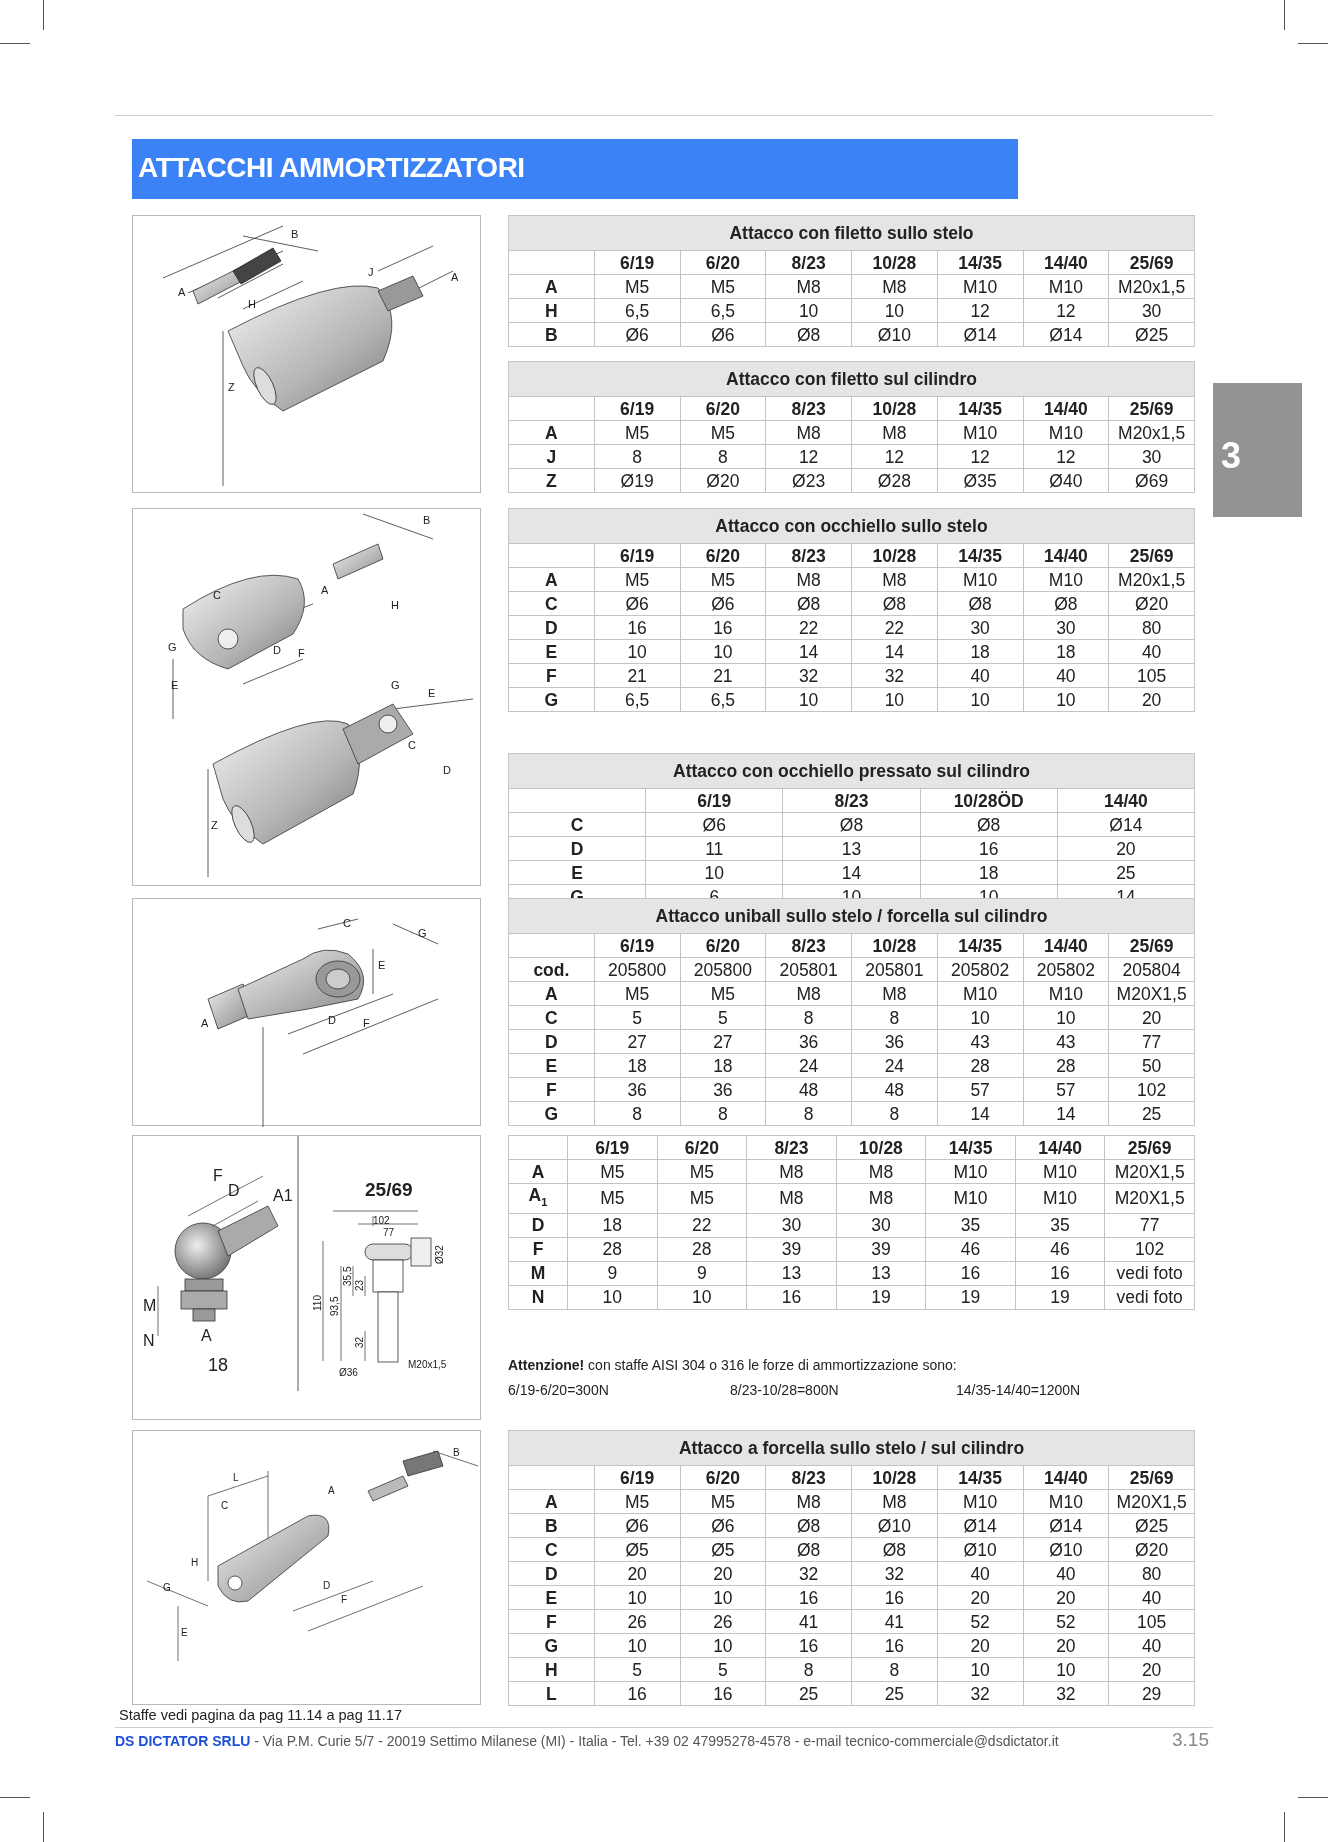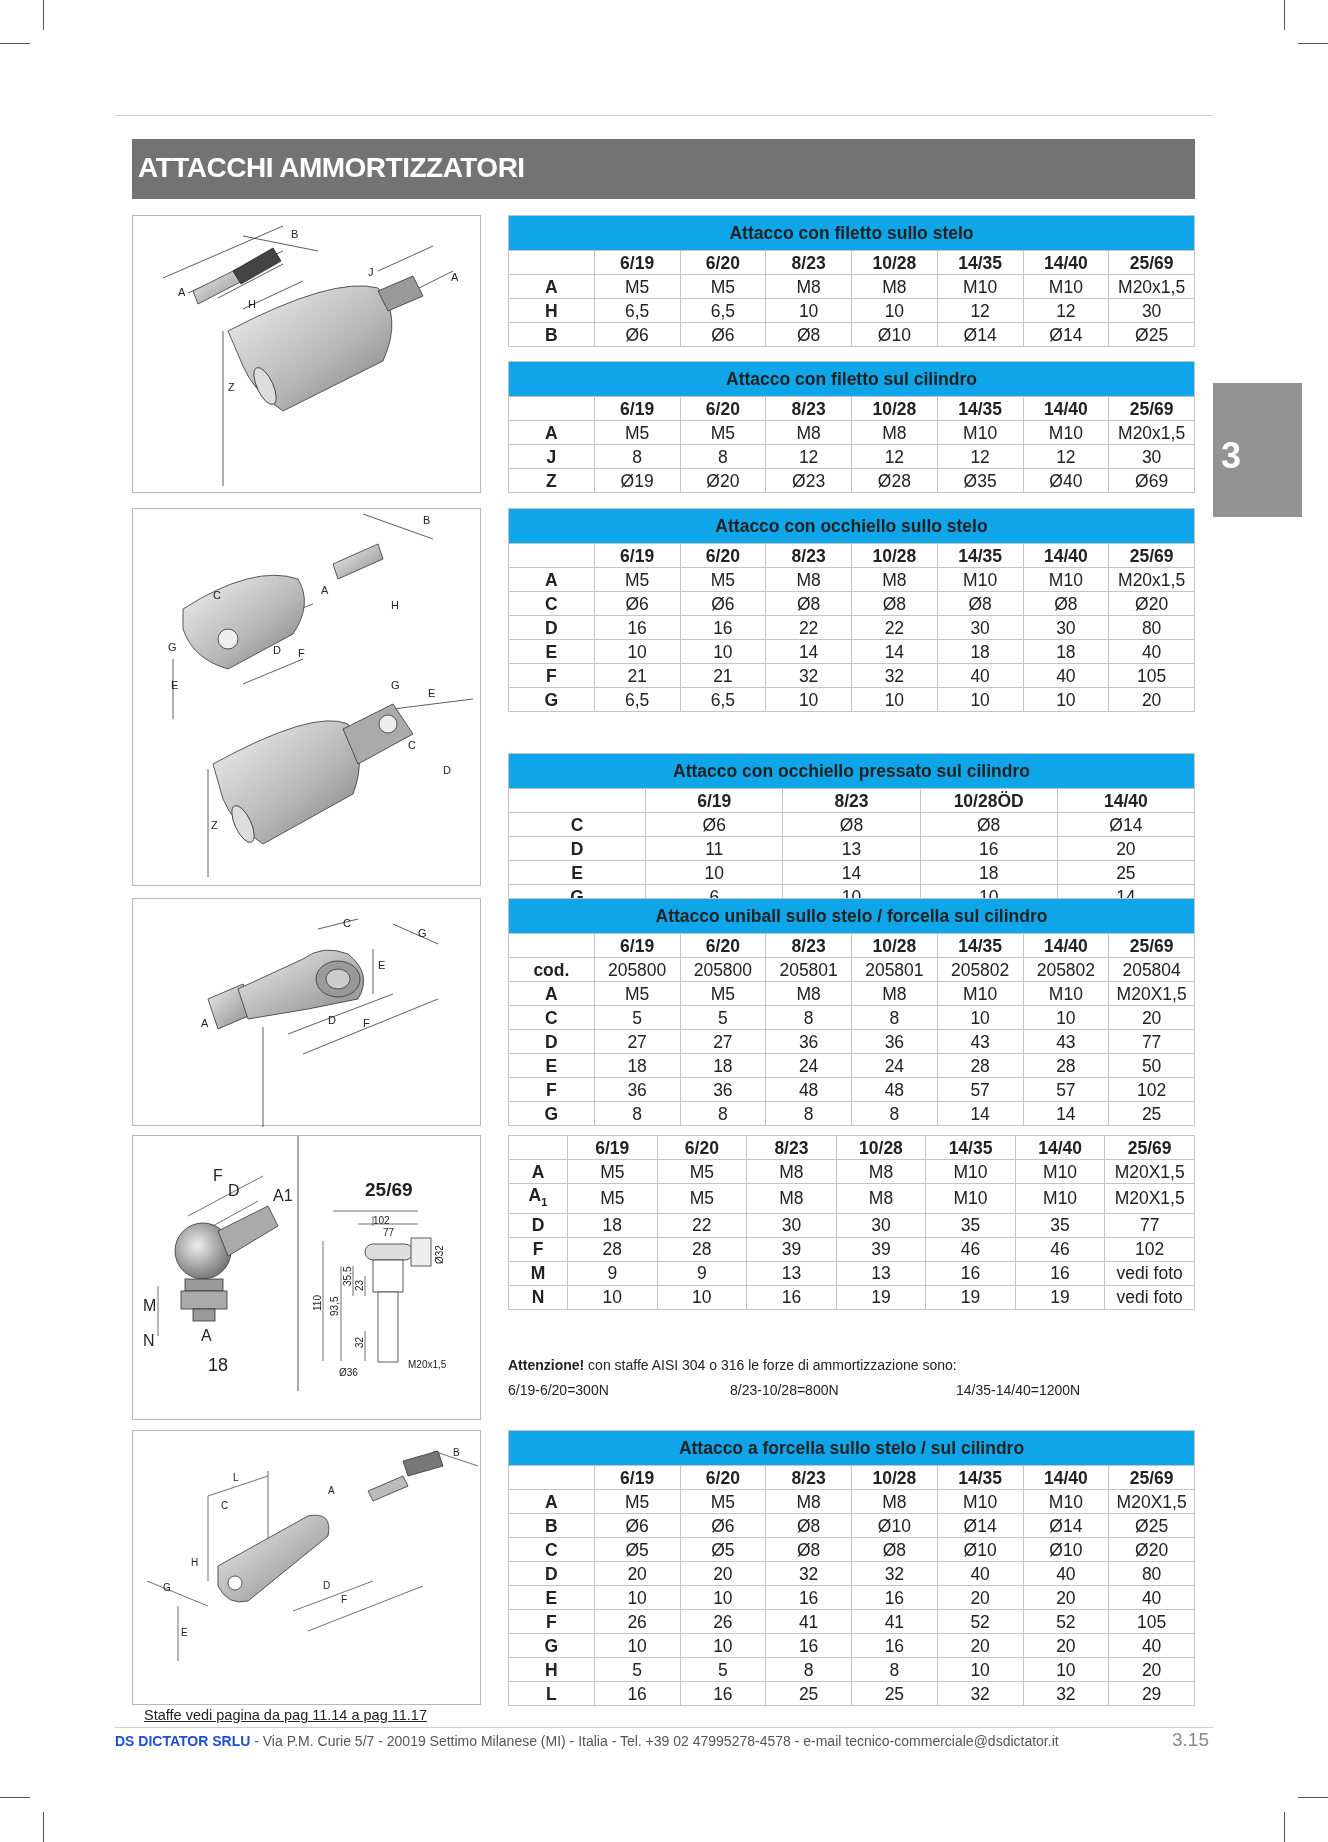--- a/index.html
+++ b/index.html
@@ -1,35 +1,35 @@
 <!DOCTYPE html>
 <html><head>
 <meta charset="utf-8">
 <style>
   html, body { margin:0; padding:0; background:#ffffff; }
   body { width:1328px; height:1842px; position:relative; overflow:hidden;
          font-family:"Liberation Sans", sans-serif; color:#222; }
   .crop { position:absolute; background:#555; }
   .top-rule { position:absolute; left:115px; top:115px; width:1098px; height:1px; background:#cfcfcf; }
-  .title-bar { position:absolute; left:132px; top:139px; width:1063px; height:60px; background:#737373; }
+  .title-bar { position:absolute; left:132px; top:139px; width:886px; height:60px; background:#3b82f6; }
   .title-bar span { position:absolute; left:6px; top:13px; font-size:28px; font-weight:bold; color:#fff; letter-spacing:-0.5px; }
   .side-tab { position:absolute; left:1213px; top:383px; width:89px; height:134px; background:#939393; }
   .side-tab span { position:absolute; left:8px; top:52px; font-size:36px; font-weight:bold; color:#fff; }
   .panel { position:absolute; left:132px; width:349px; border:1px solid #b8b8b8; background:#fff; box-sizing:border-box; }
   .panel svg { position:absolute; left:0; top:0; }
   table.spec { position:absolute; left:508px; width:687px; border-collapse:collapse; font-size:17.5px; table-layout:fixed; }
   table.spec td, table.spec th { border:1px solid #c4c4c4; text-align:center; padding:0; height:23px; line-height:22px; }
-  table.spec th.title { background:#0ea5e9; font-weight:bold; height:34px; font-size:17.5px; }
+  table.spec th.title { background:#e5e5e5; font-weight:bold; height:34px; font-size:17.5px; }
   table.spec tr.head td { font-weight:bold; }
   table.spec td.rl { font-weight:bold; width:36px; }
   table.spec td.rlw { font-weight:bold; width:58px; }
   .note { position:absolute; left:508px; top:1353px; width:690px; font-size:14px; line-height:25px; }
   .note b { font-weight:bold; }
   .note .row2 span { display:inline-block; }
-  .staffe { position:absolute; left:144px; top:1707px; font-size:14.5px;text-decoration:underline; }
+  .staffe { position:absolute; left:119px; top:1707px; font-size:14.5px; }
   .bottom-rule { position:absolute; left:115px; top:1727px; width:1098px; height:1px; background:#cfcfcf; }
   .footer { position:absolute; left:115px; top:1733px; font-size:14px; color:#555; white-space:nowrap; }
   .footer .brand { color:#1d4ed8; font-weight:bold; }
   .pagenum { position:absolute; left:1172px; top:1729px; font-size:19px; color:#888; }
 </style>
 </head>
 <body>
 
 <div class="crop" style="left:43px;top:0;width:1px;height:30px;"></div>
 <div class="crop" style="left:0;top:43px;width:30px;height:1px;"></div>

